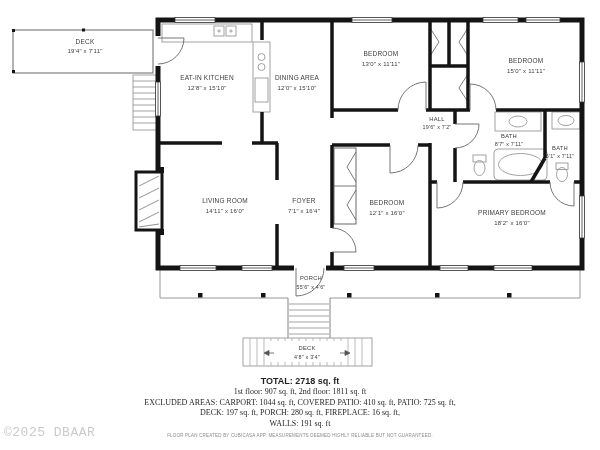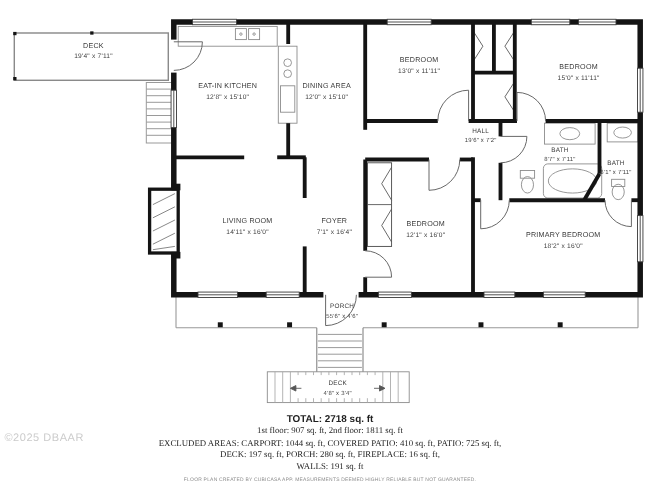--- a/index.html
+++ b/index.html
@@ -7,21 +7,21 @@
   .page{position:relative;width:600px;height:450px;background:#fff;}
   svg text{font-family:"Liberation Sans",sans-serif;fill:#3c3c3c;text-anchor:middle;letter-spacing:.2px;}
   .room-name{font-size:6.5px;}
   .room-dims{font-size:6px;}
   .small-name{font-size:5.8px;}
   .small-dims{font-size:5.4px;}
   .summary{position:absolute;left:0;right:0;top:376px;text-align:center;color:#1f1f1f;}
   .summary .total{font-size:9px;font-weight:bold;line-height:11px;}
   .summary .line{font-size:8px;line-height:10.5px;font-family:Liberation Serif, serif;}
   .summary .disclaimer{font-size:4.5px;color:#8a8a8a;margin-top:4px;letter-spacing:.2px;}
-  .watermark{position:absolute;left:4px;top:393px;font-family:Liberation Sans, sans-serif;font-size:10px;color:#cbcbcb;letter-spacing:.5px;}
+  .watermark{position:absolute;left:4px;top:425px;font-family:Liberation Mono, monospace;font-size:13px;color:#cbcbcb;letter-spacing:.5px;}
 </style>
 </head>
 <body>
 
 <div class="page">
 
   <svg width="600" height="450" viewBox="0 0 600 450">
 
     <g fill="#fff" stroke="#8a8a8a" stroke-width="1.3">
       <rect x="13" y="30" width="140" height="43"></rect>

